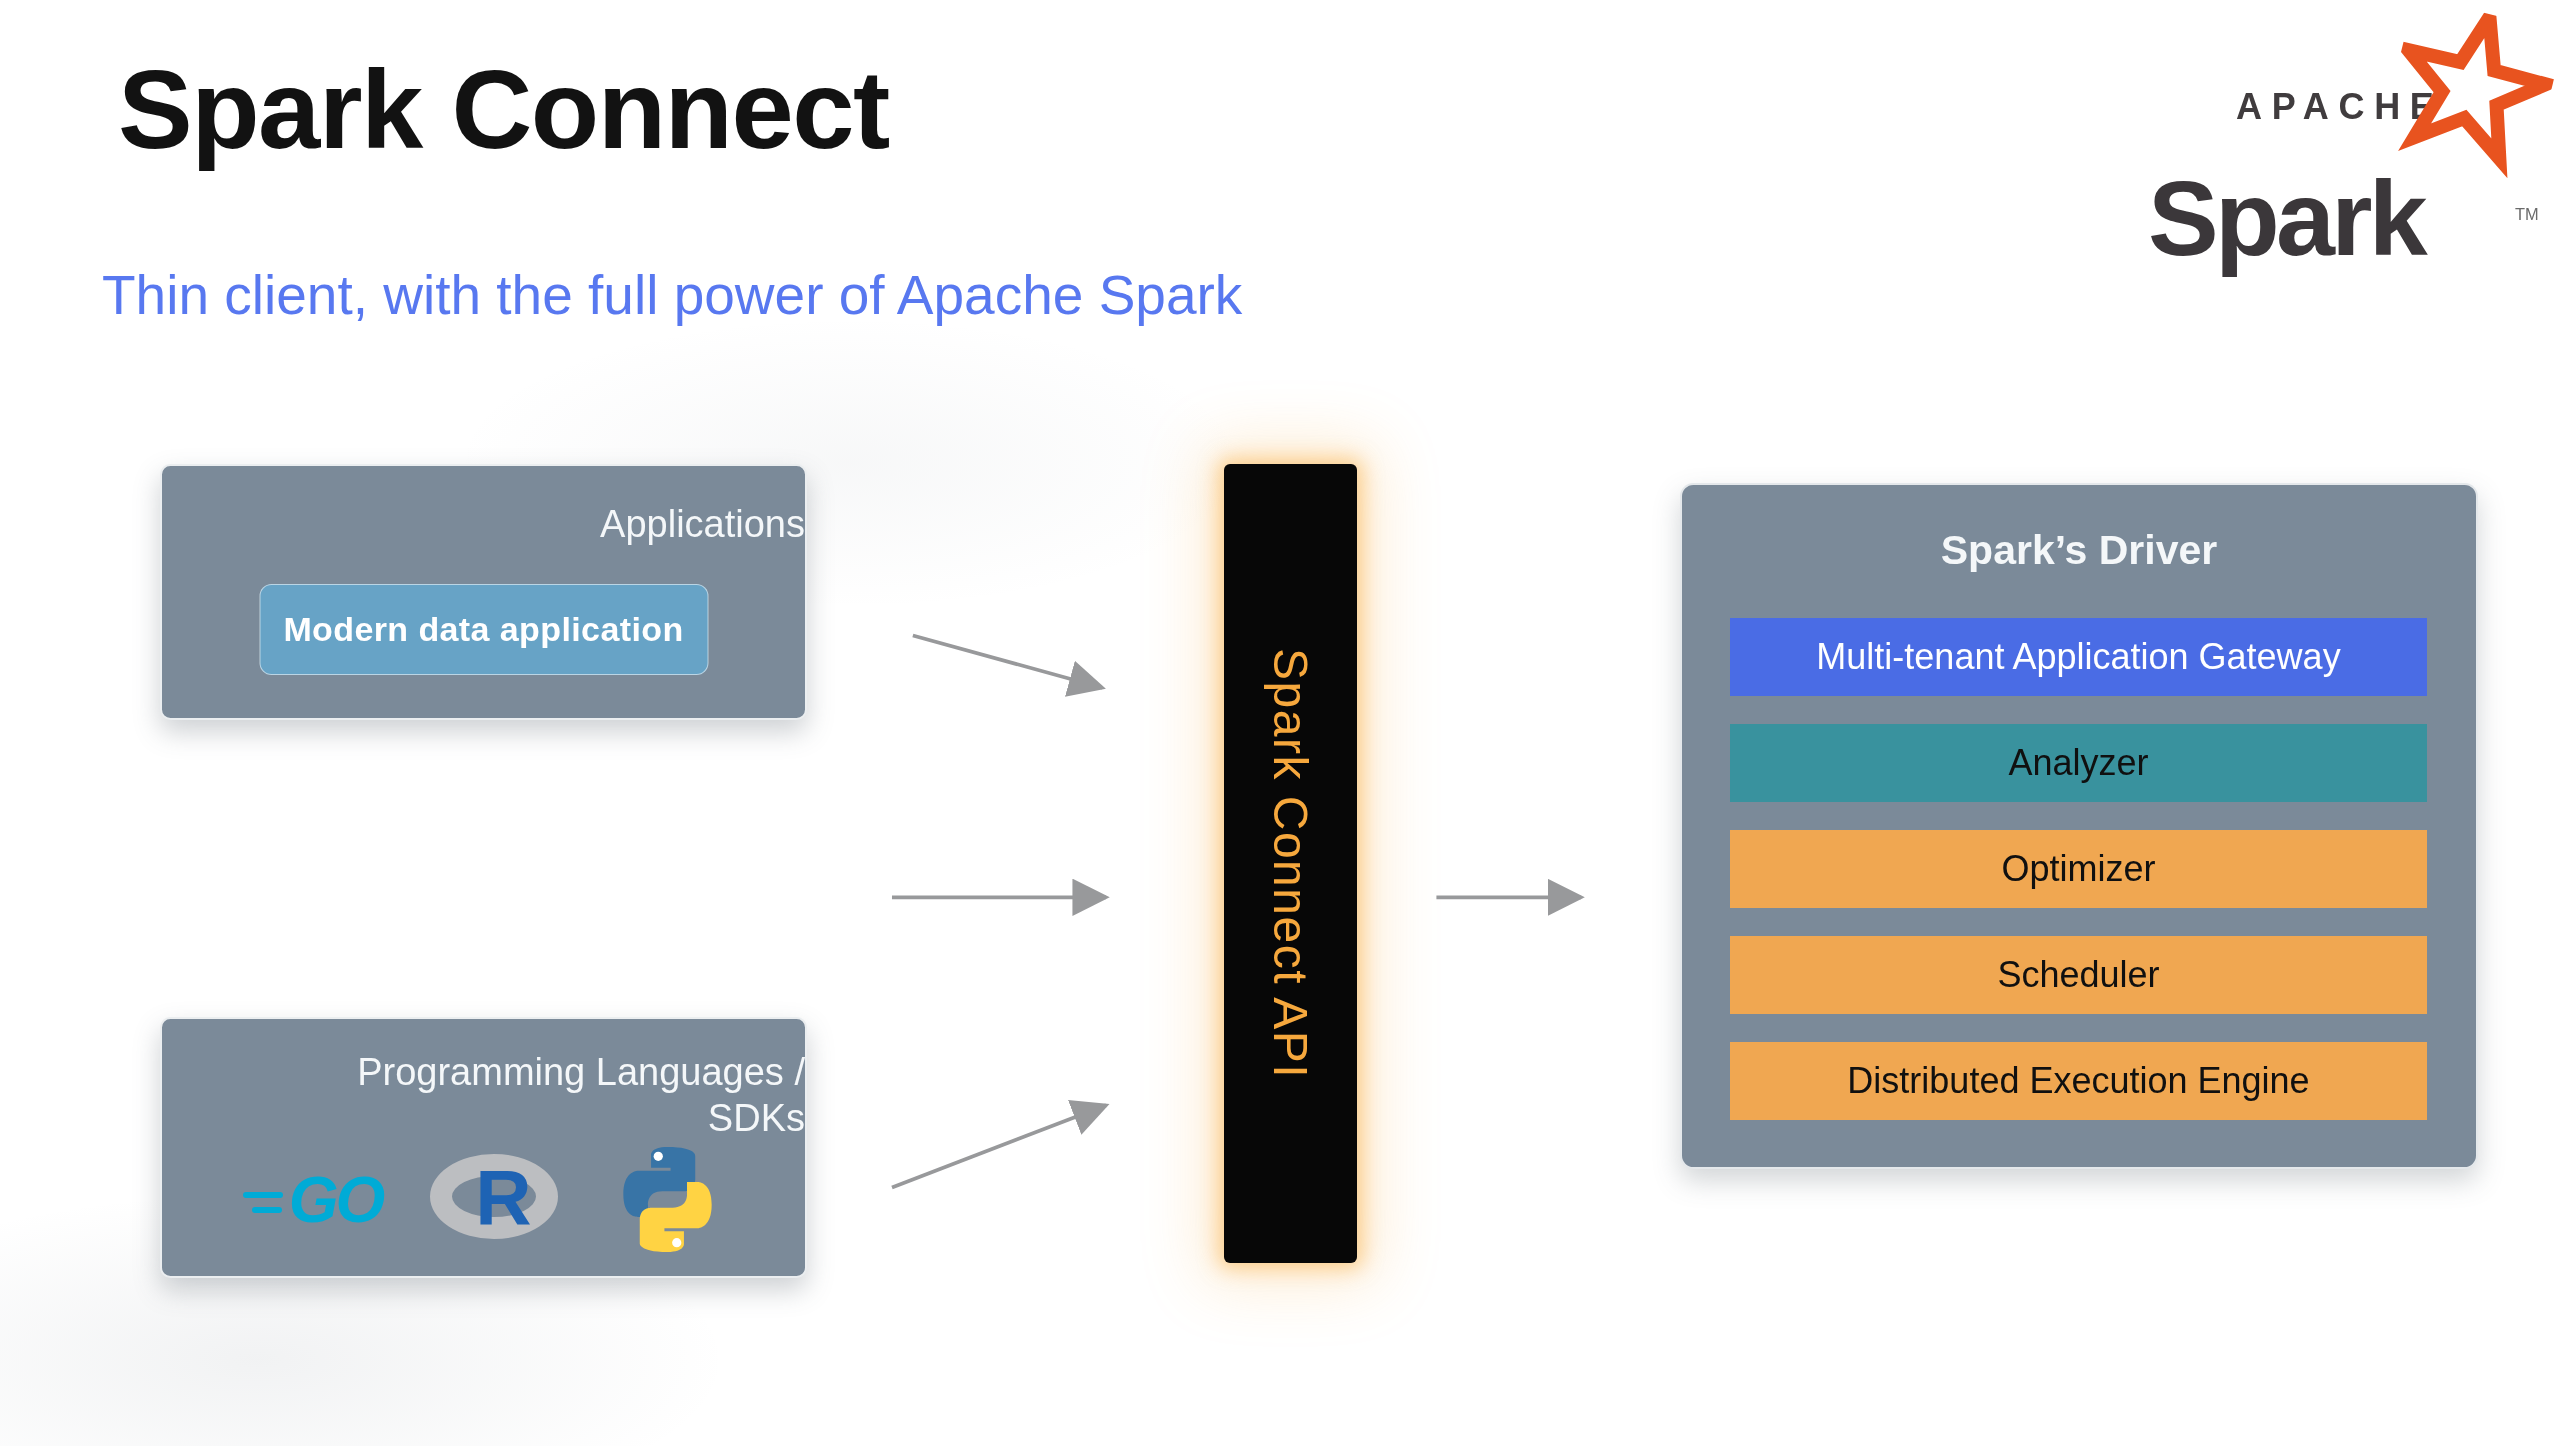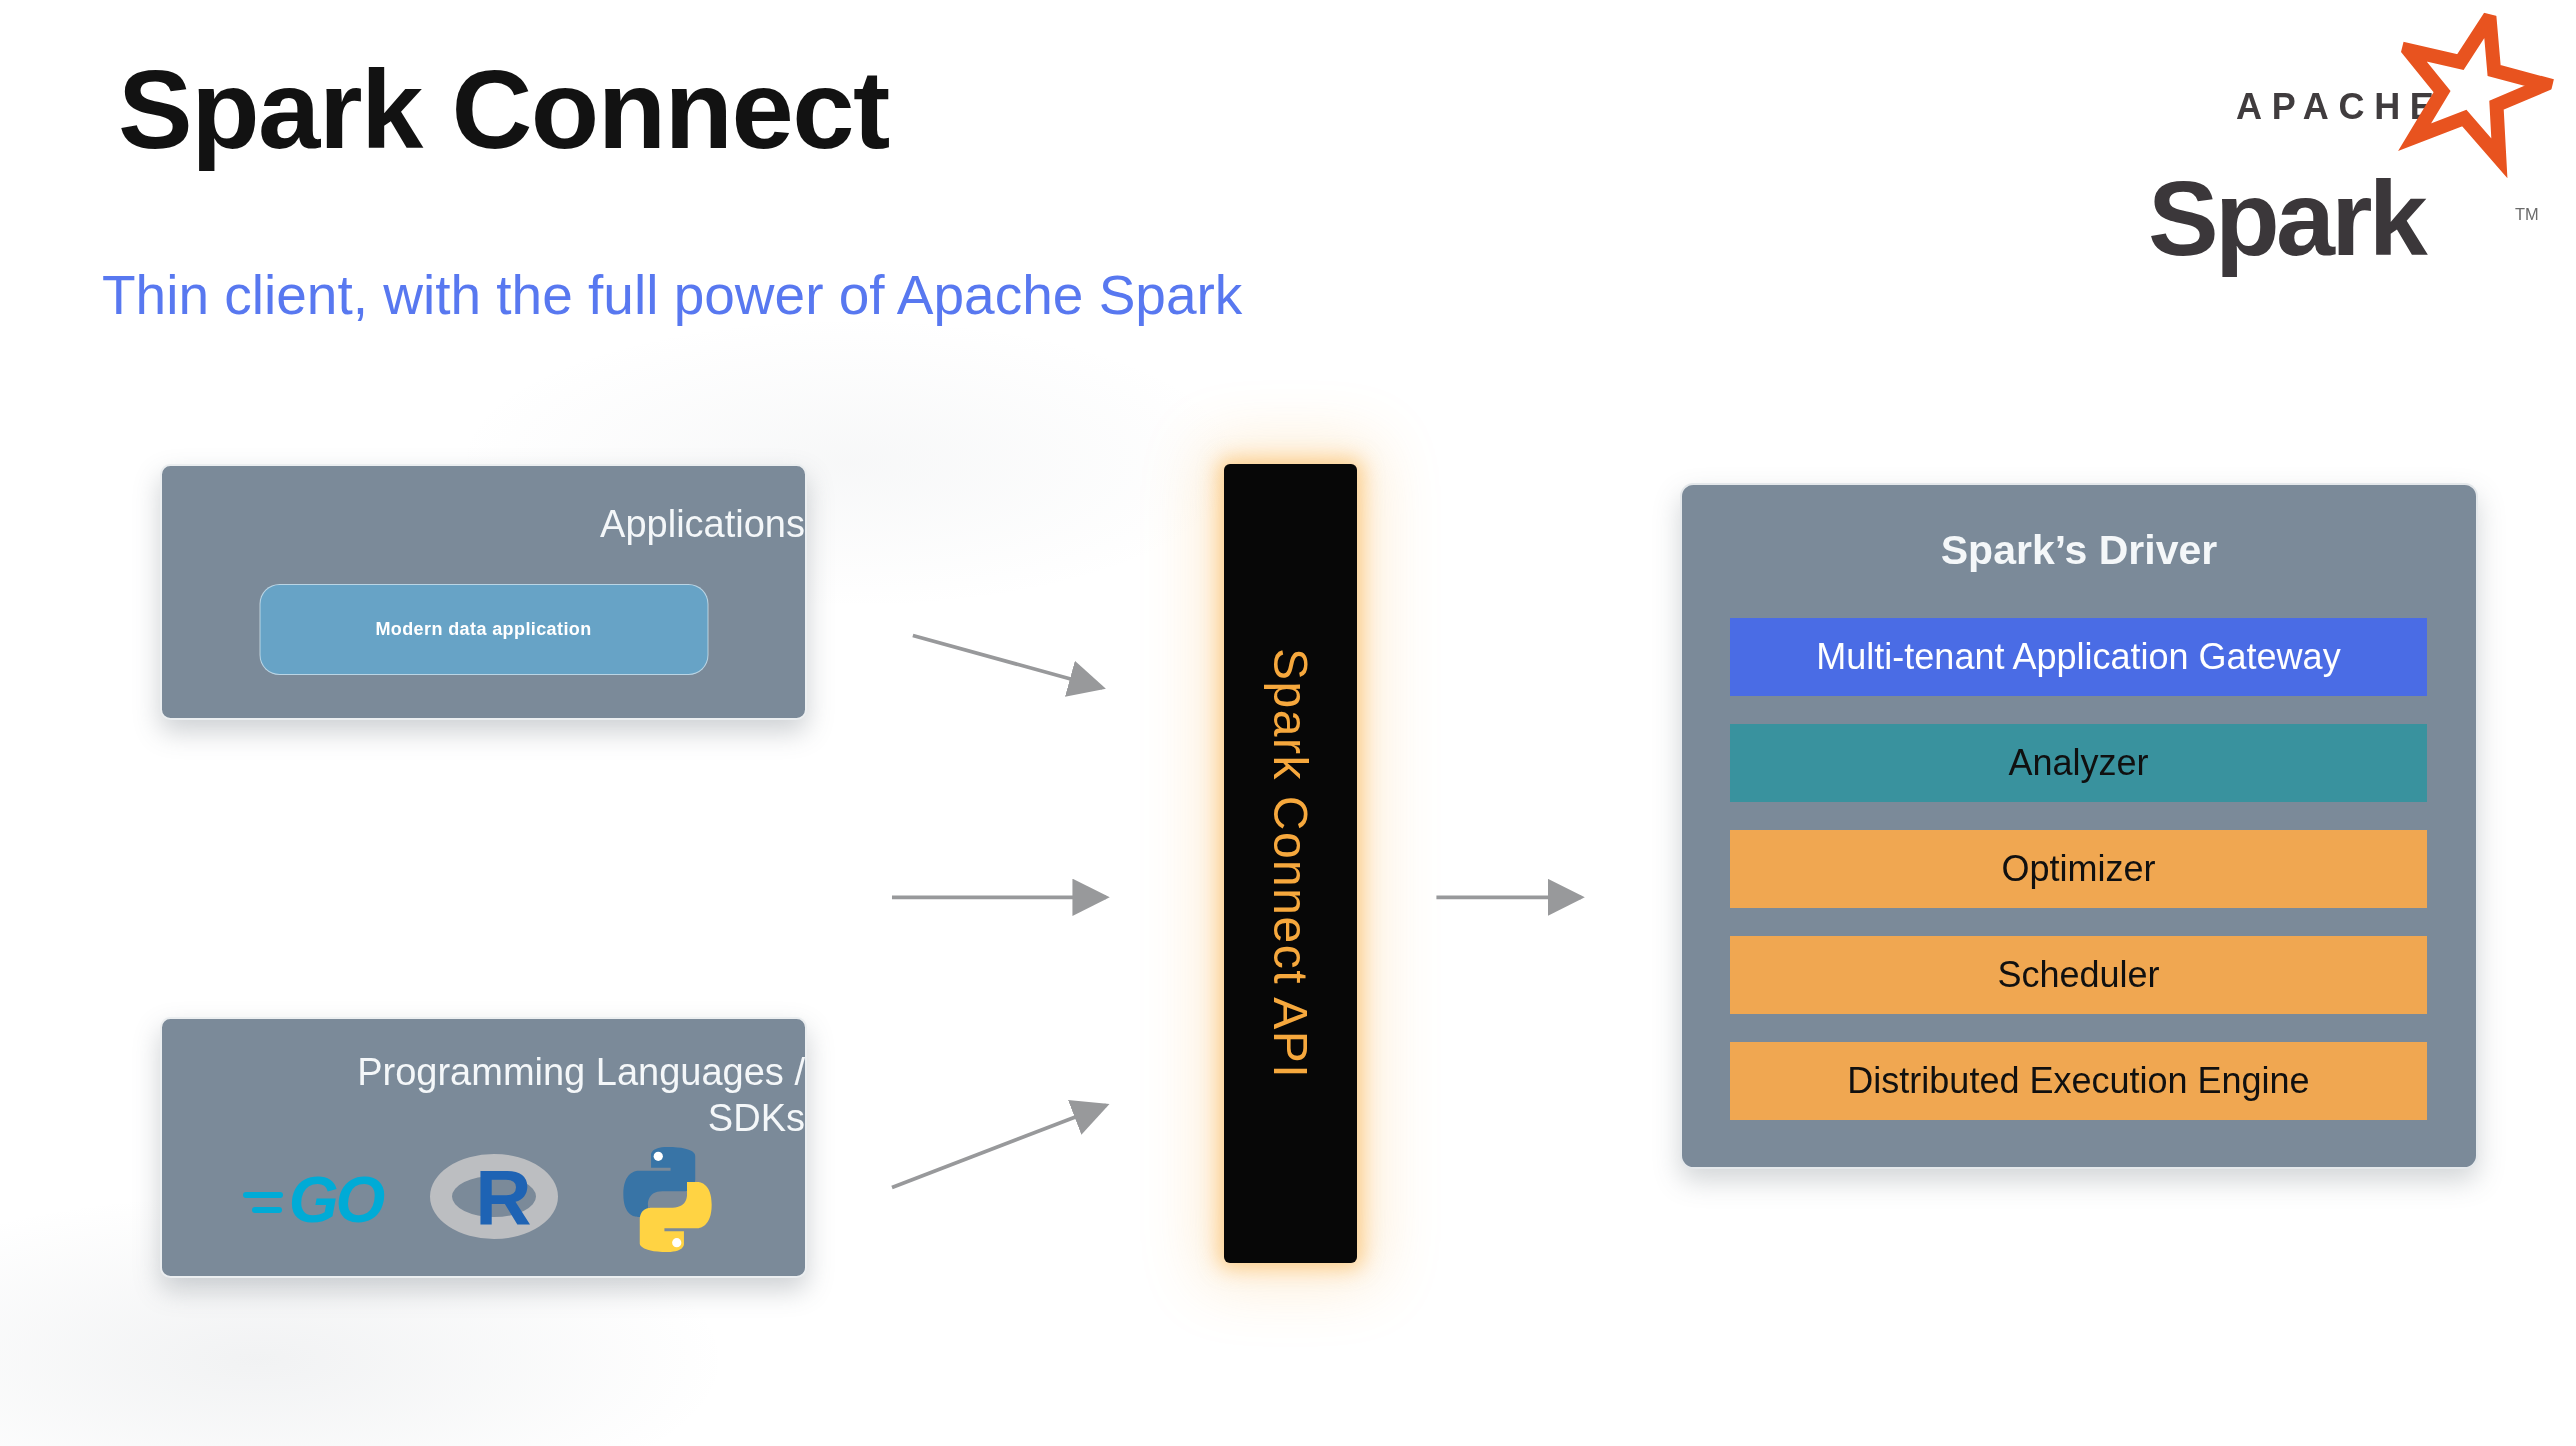--- a/index.html
+++ b/index.html
@@ -31,23 +31,23 @@
     color:#f4f7f9;
   }
   #panel-apps{top:464px;height:252px;}
   #panel-ides{top:738px;height:255px;}
   #panel-langs{top:1017px;height:257px;}
   .panel-title{margin-top:37px;text-align:right;font-size:38px;font-weight:500;color:#f4f7f9;}
   #panel-langs .panel-title{margin-top:30px;line-height:1.22;}
 
   .app-button{
     position:absolute;left:50%;transform:translateX(-50%);top:118px;width:447px;height:89px;
-    background:#67a3c6;border:1.5px solid rgba(255,255,255,0.55);border-radius:20px;
+    background:#67a3c6;border:1.5px solid rgba(255,255,255,0.55);border-radius:12px;
     display:flex;align-items:center;justify-content:center;
-    font-size:18px;font-weight:700;color:#ffffff;letter-spacing:0.4px;
+    font-size:34px;font-weight:700;color:#ffffff;letter-spacing:0.4px;
   }
 
   .icons-row{position:absolute;left:0;right:0;display:flex;justify-content:center;align-items:center;}
   #panel-ides .icons-row{top:88px;gap:52px;}
   #panel-langs .icons-row{top:124px;gap:48px;}
 
   
   .jupyter{width:173px;height:143px;}
   .jupyter svg{width:100%;height:100%;}
 

